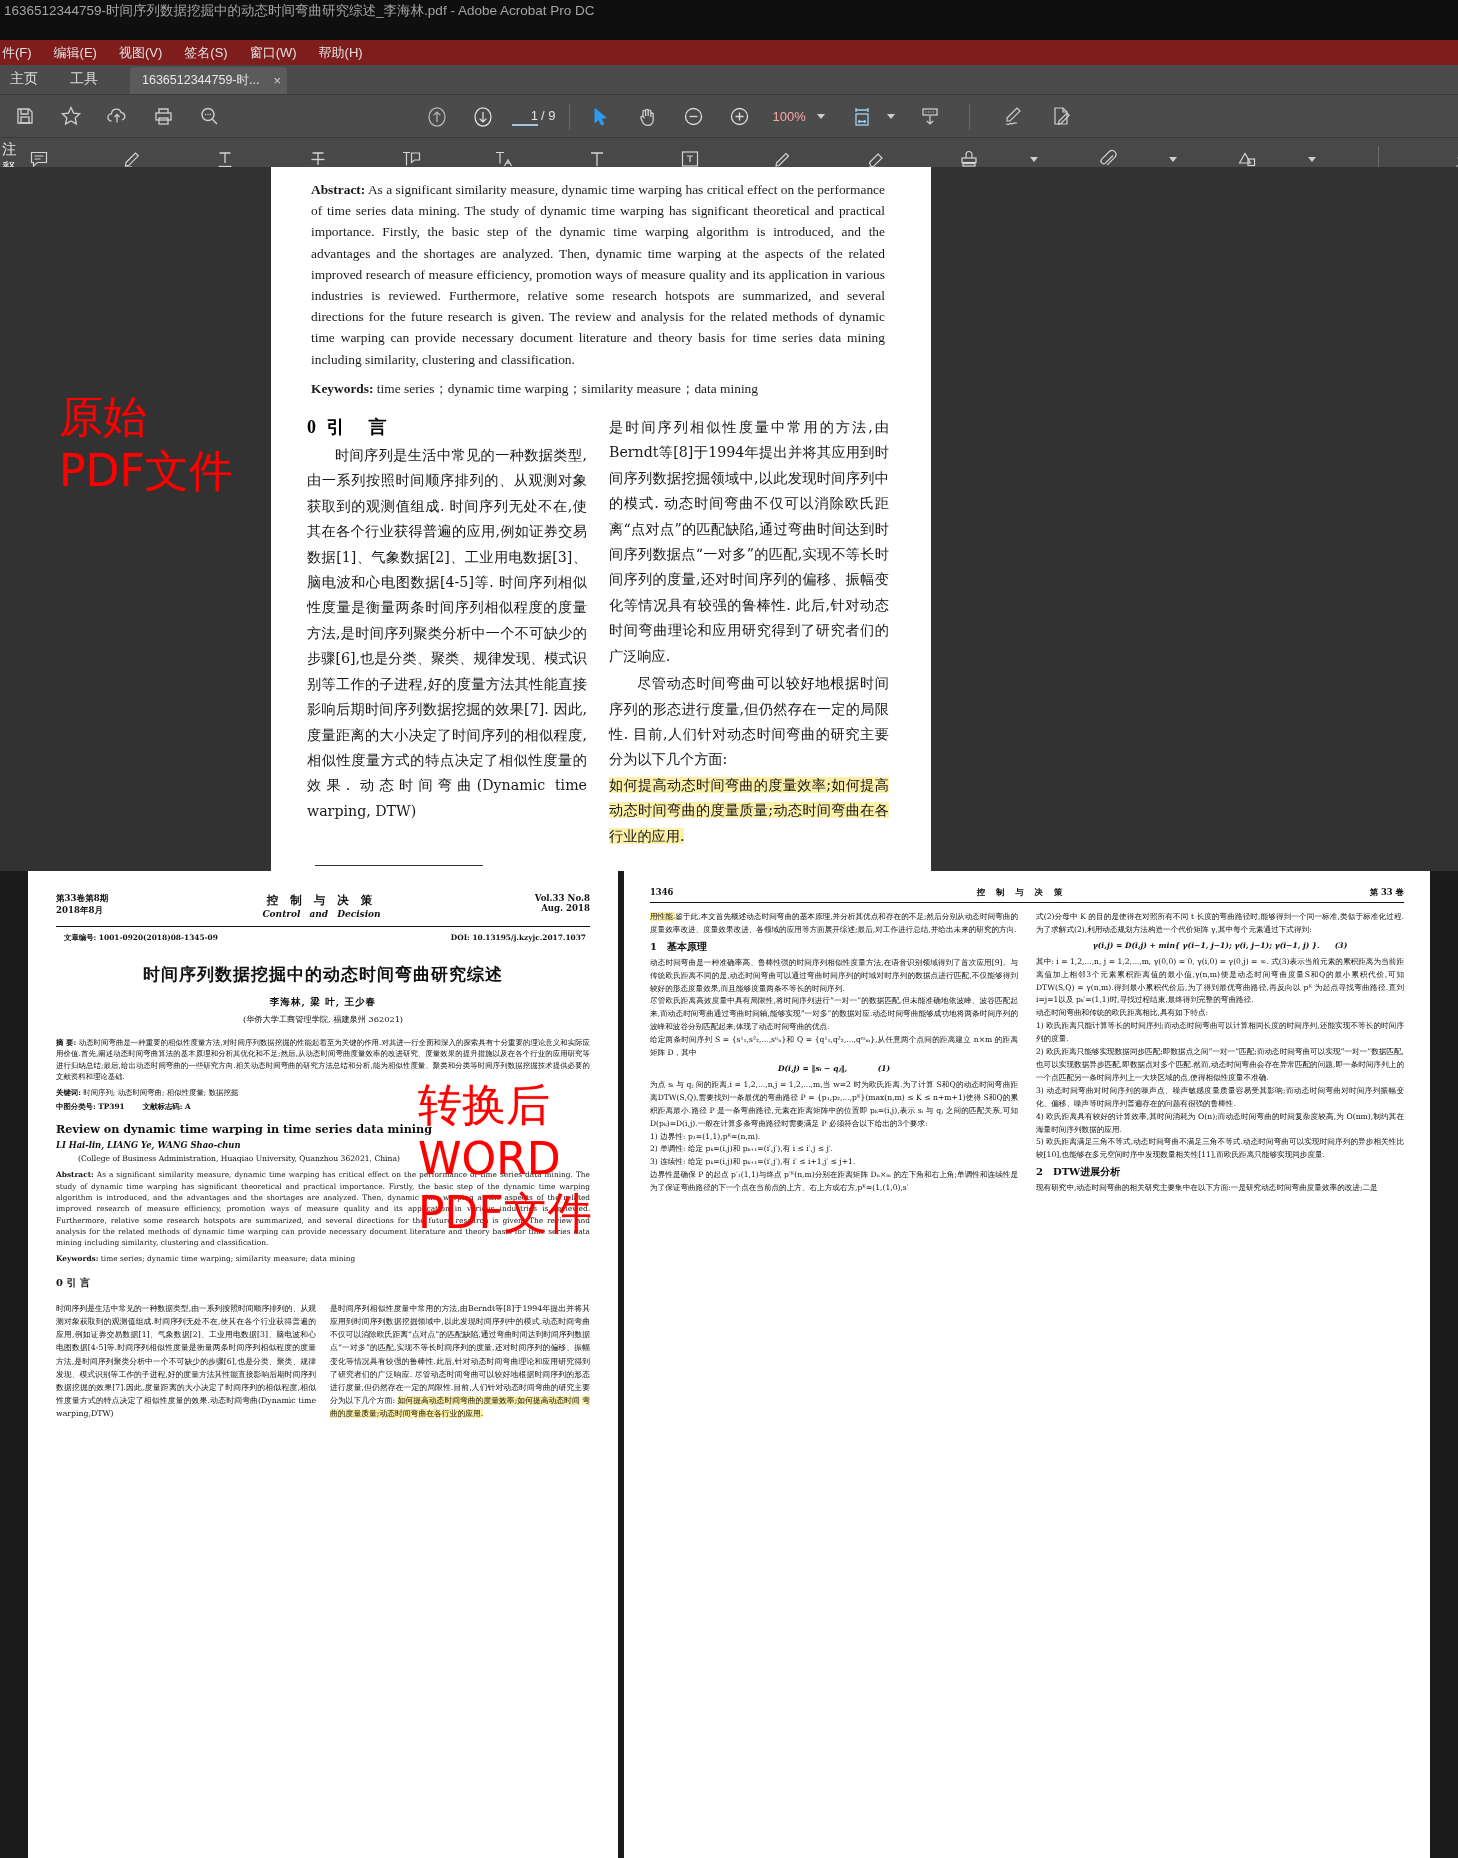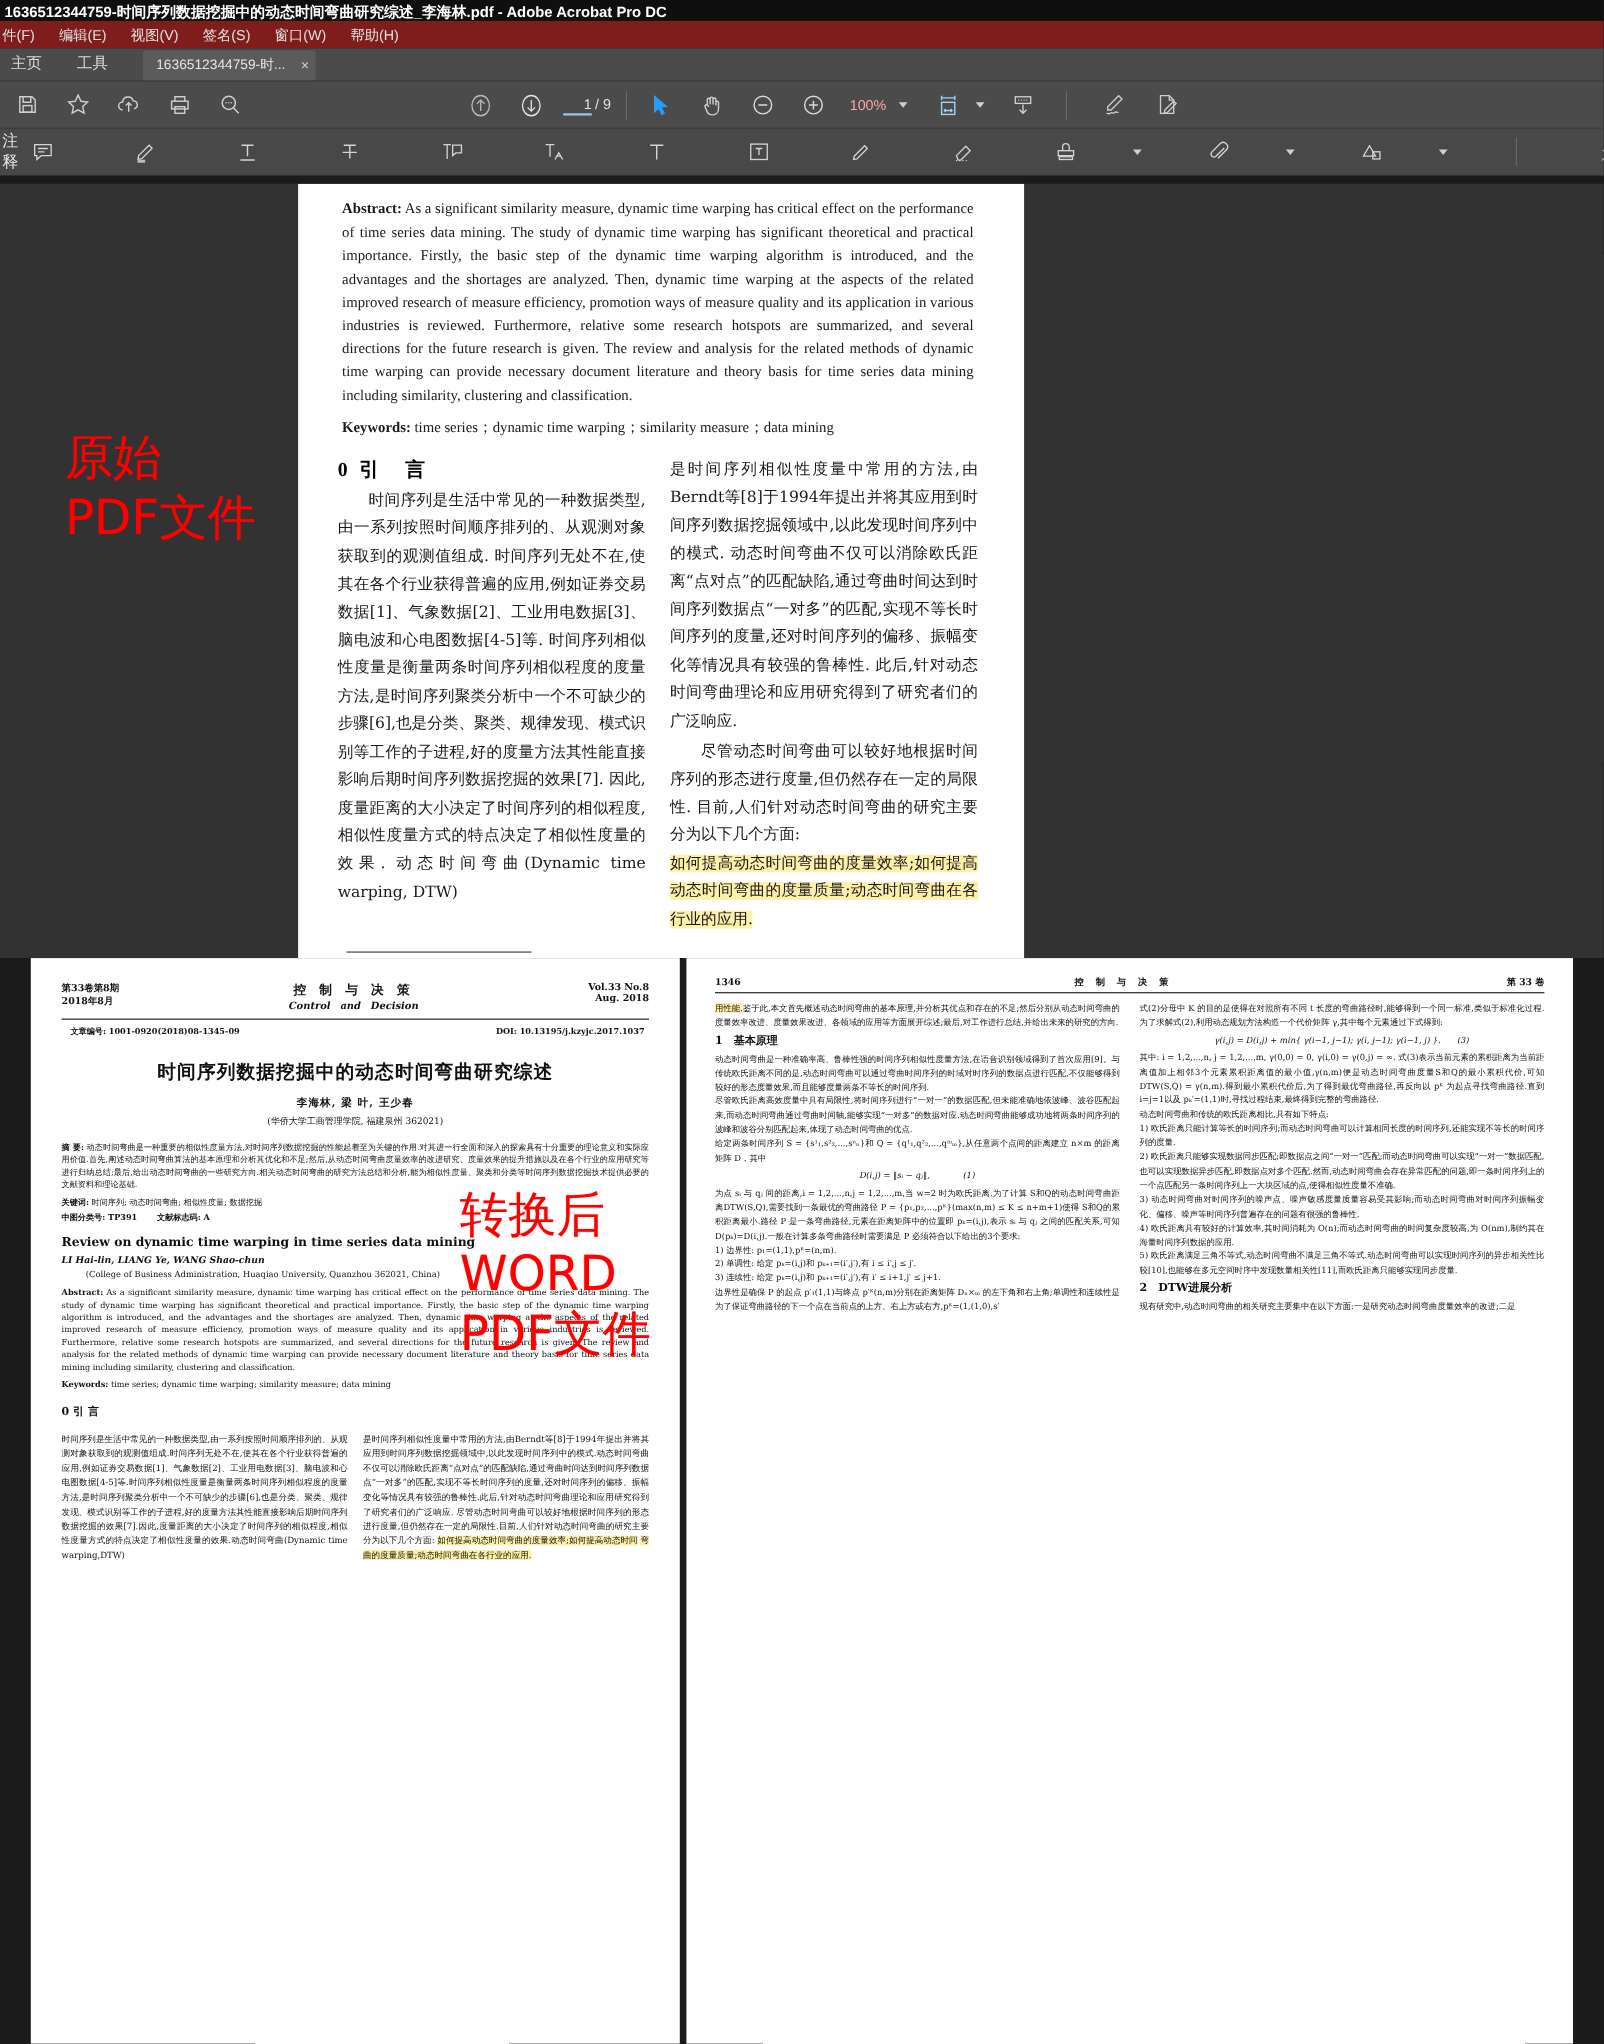--- a/index.html
+++ b/index.html
@@ -6,23 +6,23 @@
   html, body {
     width: 1458px; height: 1858px;
     background: #1b1b1b;
     font-family: "Liberation Sans", "DejaVu Sans", sans-serif;
     overflow: hidden;
   }
   .app { position: relative; width: 1458px; height: 1858px; }
 
   
   .titlebar {
-    height: 19px; background: #0f0f0f; color: #ffffff;
+    height: 40px; background: #0f0f0f; color: #a3a3a3;
     font-size: 13.5px; line-height: 22px; padding-left: 4px;
-    white-space: nowrap; overflow: hidden; font-weight: bold;
+    white-space: nowrap; overflow: hidden;
   }
 
   
   .menubar {
     height: 25px; background: #7f1d1d; color: #e0e0e0;
     display: flex; align-items: center; font-size: 13px;
     padding-left: 0px;
   }
   .menubar .mi { padding: 0 11px; white-space: nowrap; }
   .menubar .mi:first-child { padding-left: 2px; }
@@ -139,21 +139,21 @@
   .jen-abs { font-size: 7.4px; line-height: 11.3px; text-align: justify; }
   .two-col { display:flex; gap: 14px; margin-top: 12px; }
   .two-col .c { width: 50%; font-size: 7.8px; line-height: 13.2px; text-align: justify; }
   .sec-h { font-size: 10px; font-weight:bold; margin: 4px 0 3px; }
 
   .rpage-head { display:flex; justify-content: space-between; font-size: 8.4px; font-weight:bold; padding: 16px 26px 0 26px;}
   .rpage-head .mid { letter-spacing: 4px; }
   .rrule { height:1px; background:#111; margin: 4px 26px 0 26px; }
   .rcols { display:flex; gap: 18px; padding: 8px 26px 0 26px; }
   .rcols .c { width: 50%; font-size: 7.6px; line-height: 12.9px; text-align: justify; }
-  .eq { text-align:center; font-style: italic; margin: 3px 0; }
+  .eq { text-align:center; font-style: italic; margin: 3px 0; font-weight: bold; }
 </style>
 </head>
 <body>
 
 <div class="app">
 
   <div class="titlebar">
     <span>1636512344759-时间序列数据挖掘中的动态时间弯曲研究综述_李海林.pdf - Adobe Acrobat Pro DC</span>
   </div>
 

